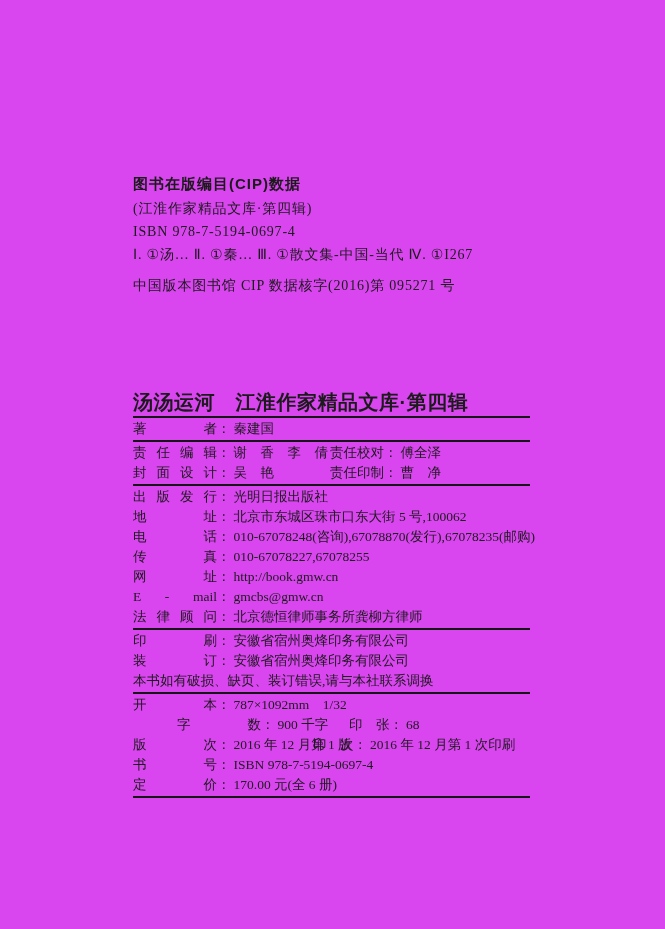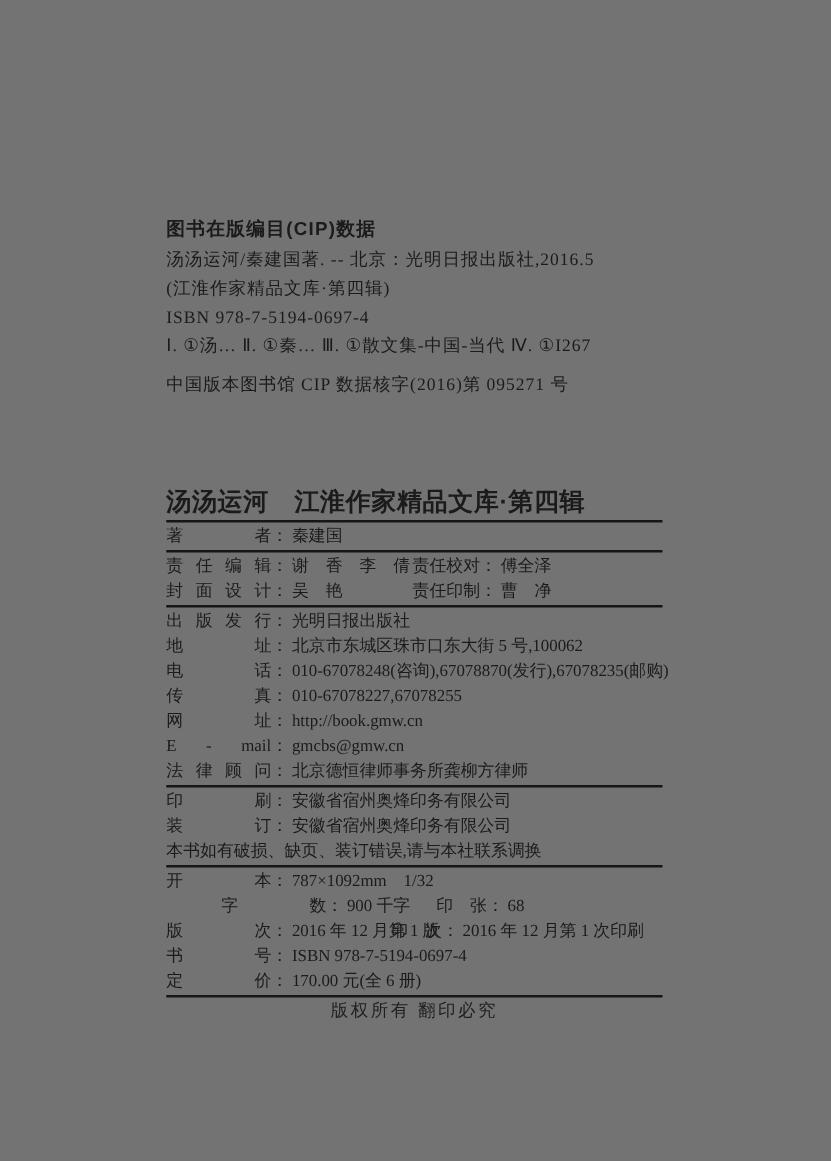--- a/index.html
+++ b/index.html
@@ -4,21 +4,21 @@
 <style>
   * { margin: 0; padding: 0; box-sizing: border-box; }
   html, body { background: #ffffff; }
   body {
     width: 665px; height: 929px;
     position: relative;
     font-family: "Liberation Serif", serif;
     color: #1b1b1b;
     overflow: hidden;
   }
-  .page { position: absolute; inset: 0; background: #737373; }
+  .page { position: absolute; inset: 0; background: #d946ef; }
 
   
   .cip {
     position: absolute; left: 133px; top: 173px; width: 404px;
   }
   .cip-heading {
     font-family: "Liberation Sans", sans-serif;
     font-weight: bold; font-size: 15px; line-height: 22px;
     letter-spacing: 1px; margin-bottom: 2px;
   }
@@ -68,21 +68,20 @@
     font-size: 14px; letter-spacing: 2px; color: #1f1f1f;
   }
 </style>
 </head>
 <body>
 
 <div class="page">
 
   <section class="cip">
     <div class="cip-heading">图书在版编目(CIP)数据</div>
-    <div class="cip-line">汤汤运河/秦建国著. -- 北京：光明日报出版社,2016.5</div>
     <div class="cip-line">(江淮作家精品文库·第四辑)</div>
     <div class="cip-line">ISBN 978-7-5194-0697-4</div>
     <div class="cip-line">Ⅰ. ①汤… Ⅱ. ①秦… Ⅲ. ①散文集-中国-当代 Ⅳ. ①I267</div>
     <div class="cip-registry">中国版本图书馆 CIP 数据核字(2016)第 095271 号</div>
   </section>
 
   <section class="colophon">
     <div class="c-title">汤汤运河　江淮作家精品文库·第四辑</div>
 
     <div class="sec">
@@ -208,15 +207,14 @@
         <span class="val">ISBN 978-7-5194-0697-4</span>
       </div>
       <div class="row">
         <span class="lbl">定价</span>
         <span class="sep">：</span>
         <span class="val">170.00 元(全 6 册)</span>
       </div>
     </div>
   </section>
 
-  <div class="footer">版权所有 翻印必究</div>
 
 </div>
 
 </body></html>

